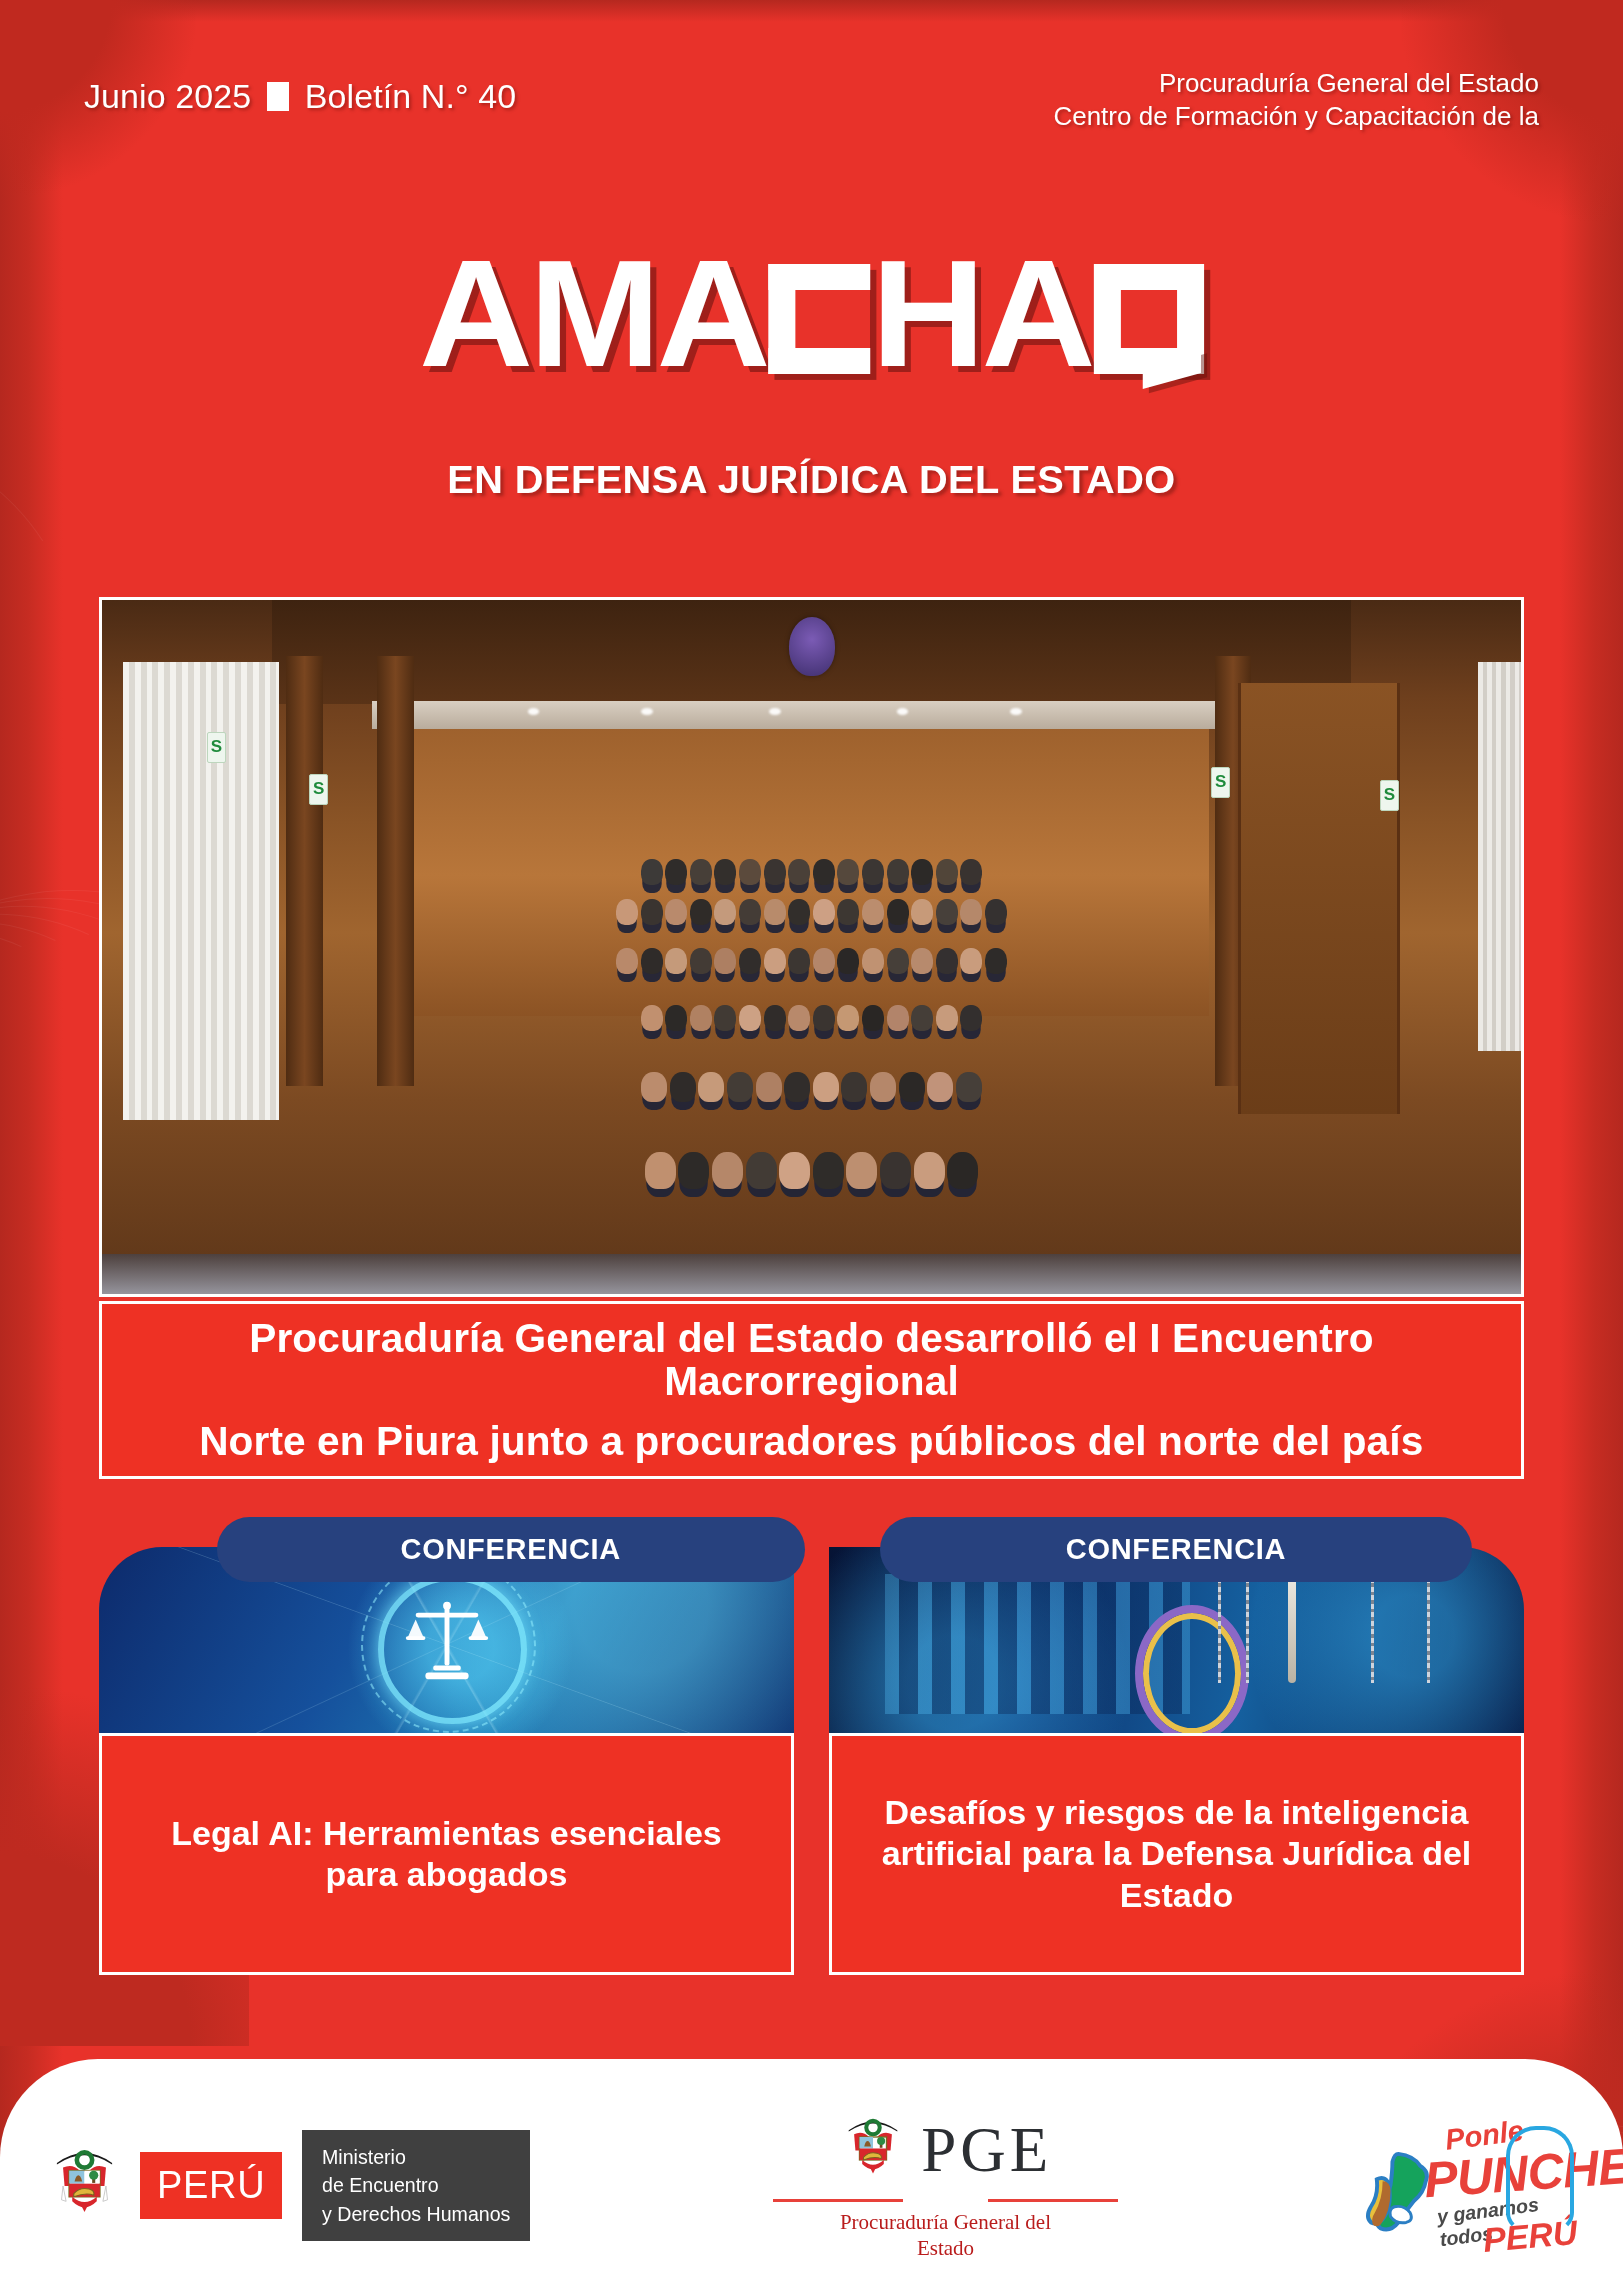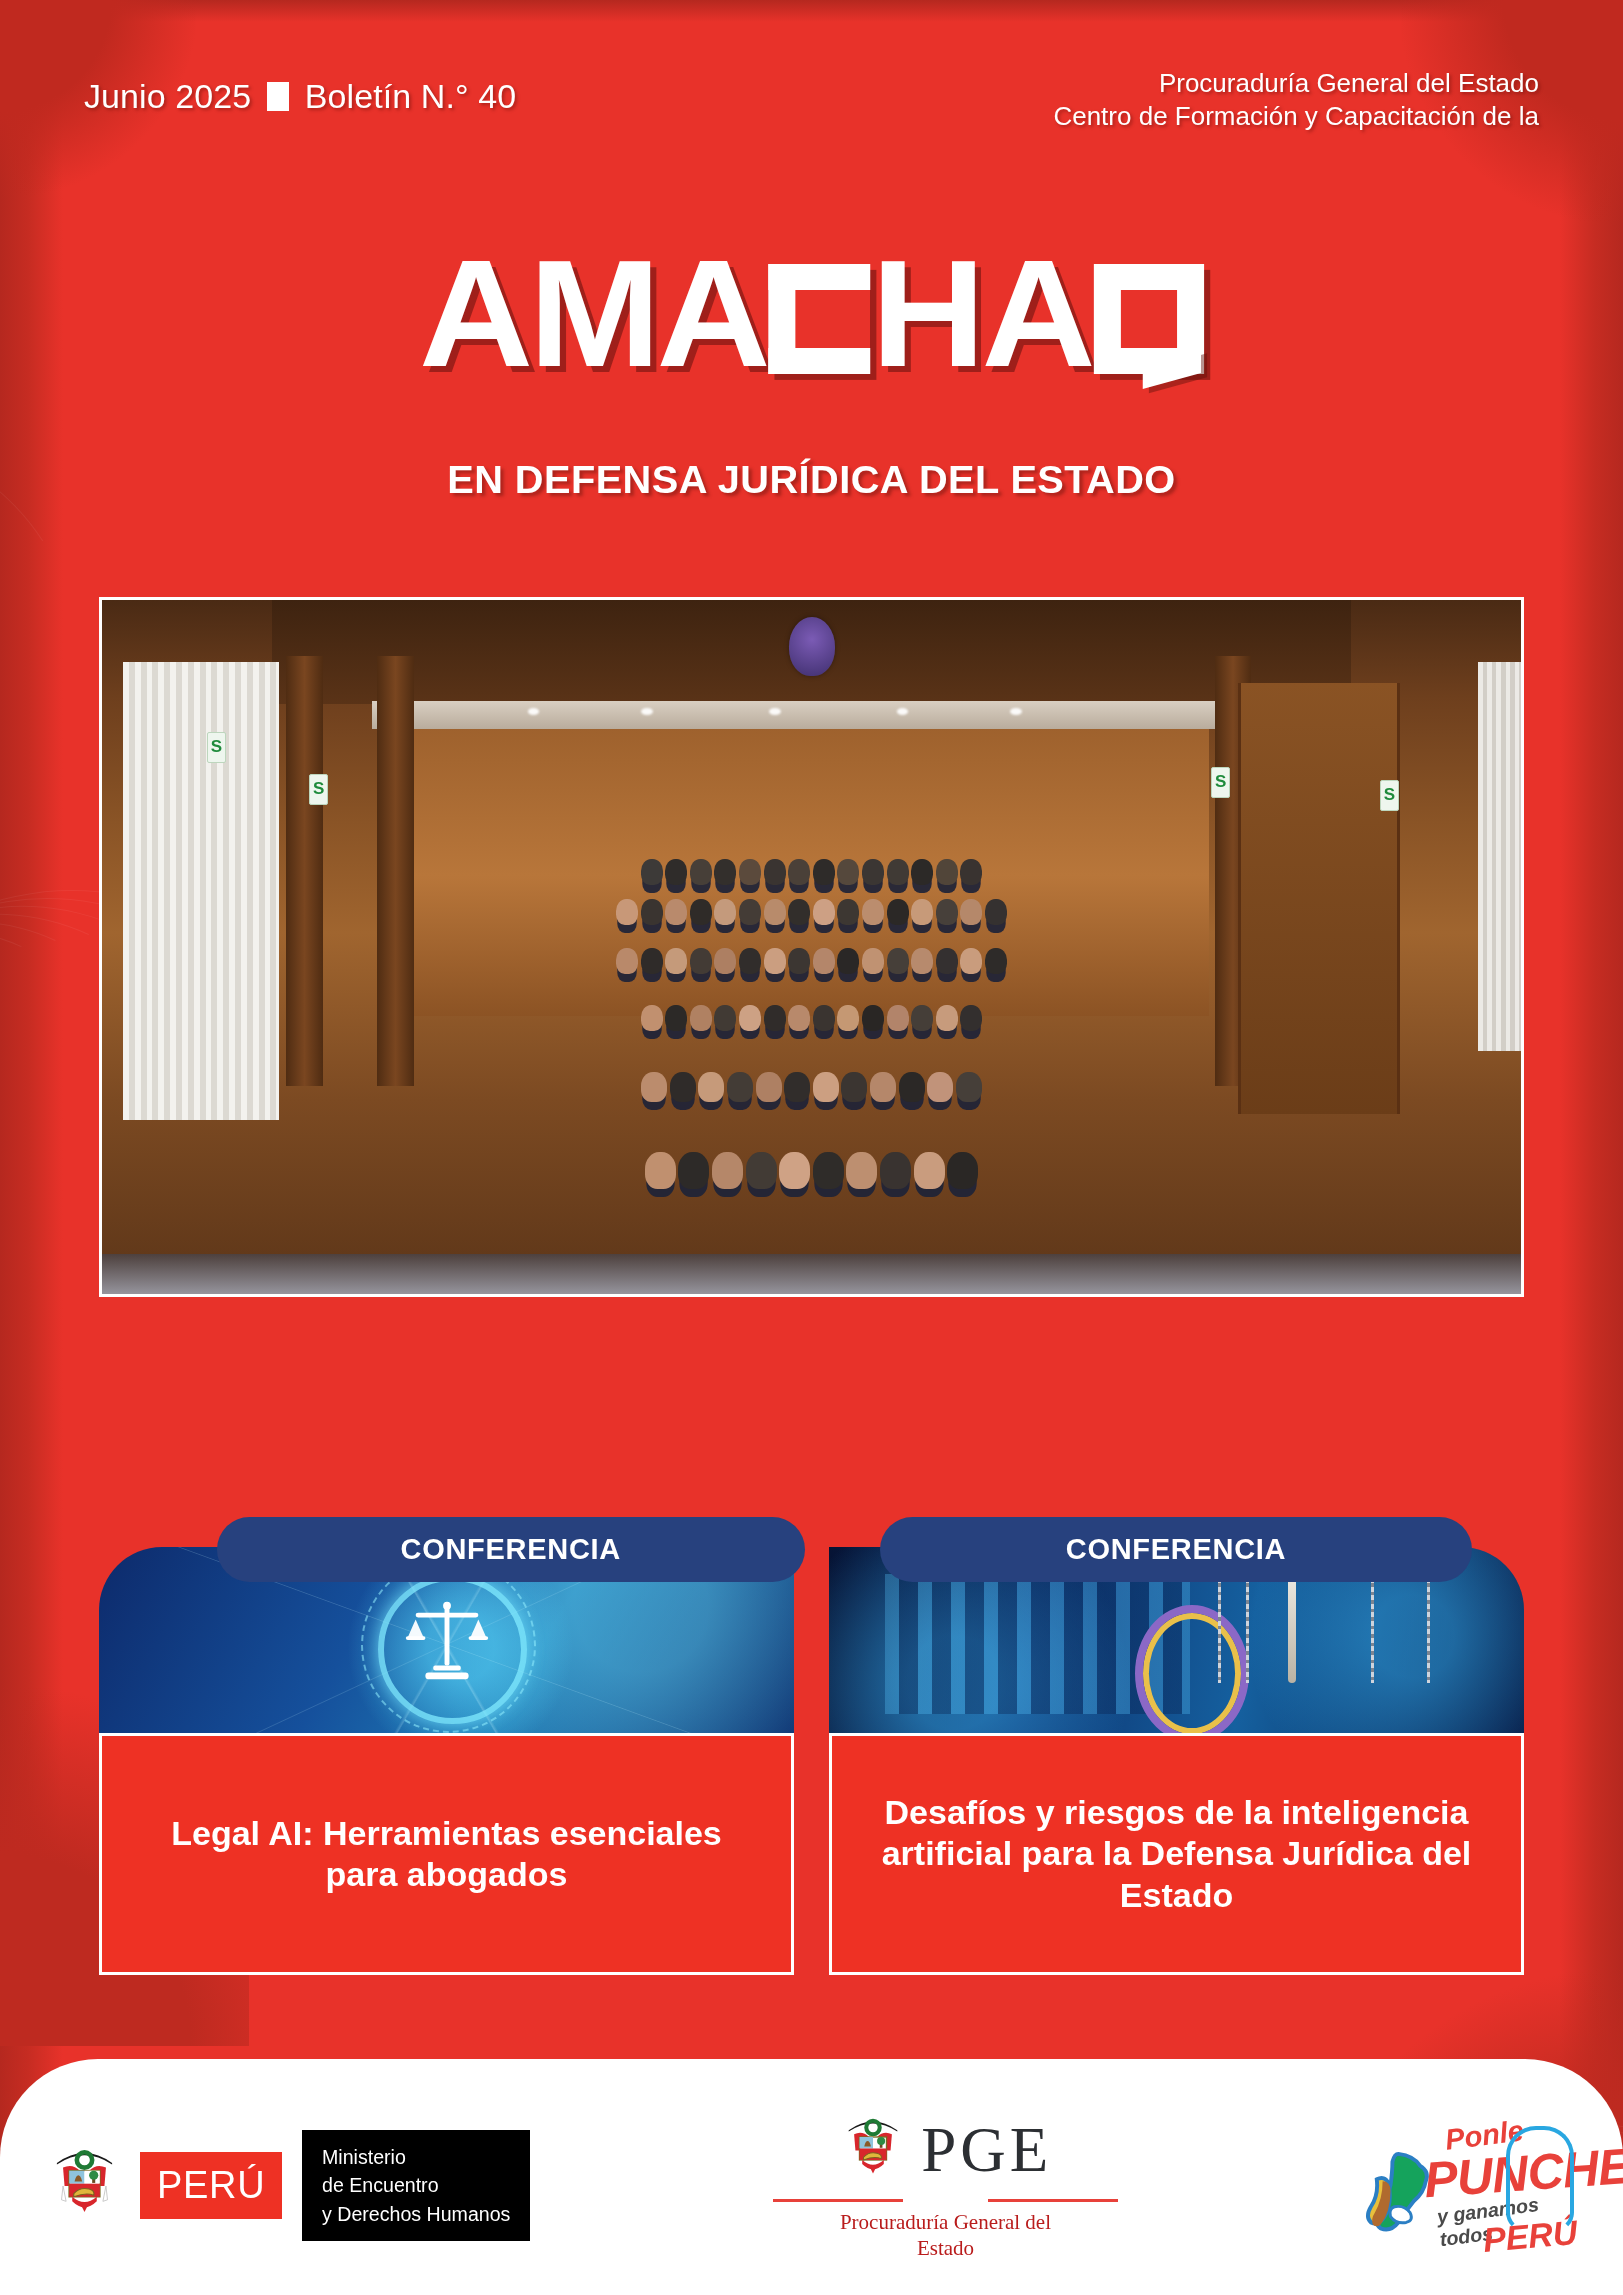--- a/index.html
+++ b/index.html
@@ -179,21 +179,21 @@
   .footer{position:absolute;left:0;bottom:0;width:100%;height:236px;background:#fff;
     border-top-left-radius:98px;border-top-right-radius:98px;}
   .footer-inner{position:absolute;inset:0;display:flex;align-items:center;
     justify-content:space-between;padding:23.6px 46px 6.5px 46px;box-sizing:border-box;}
 
   
   .minjus{display:flex;align-items:center;gap:17px;}
   .shield{width:77px;height:92px;position:relative;}
   .minjus .peru{background:#EE3124;color:#fff;font-size:38px;
     padding:11.8px 17px;letter-spacing:0.7px;}
-  .minjus .mingrey{background:#000000;color:#fff;font-size:19.6px;line-height:1.45;
+  .minjus .mingrey{background:#404040;color:#fff;font-size:19.6px;line-height:1.45;
     padding:13px 19.6px;border-left:3.3px solid #fff;}
 
   
   .pge{display:flex;flex-direction:column;align-items:center;gap:1.3px;}
   .pge-top{display:flex;align-items:center;gap:14.4px;}
   .pge-word{font-family:"Liberation Serif", serif;font-size:63px;color:#2c2f33;
     letter-spacing:3.9px;line-height:1;}
   .pge-rules{display:flex;gap:85px;margin:6.5px 0 5.2px 0;}
   .pge-rules span{display:block;width:130px;height:3.3px;background:#E8413A;}
   .pge-sub{font-family:"Liberation Serif", serif;font-size:21px;color:#b91c1c;
@@ -389,20 +389,24 @@
         <span class="head" style="background:#2f2c29;width:31px;height:37px"></span>
         <span class="head" style="background:#bd8f70;width:31px;height:37px"></span>
         <span class="head" style="background:#393330;width:31px;height:37px"></span>
         <span class="head" style="background:#c99c7e;width:31px;height:37px"></span>
         <span class="head" style="background:#2a2725;width:31px;height:37px"></span>
       </div>
       <div class="floor"></div>
     </div>
   </div>
 
+  <div class="headline">
+    <div>Procuraduría General del Estado desarrolló el I Encuentro Macrorregional</div>
+    <div>Norte en Piura junto a procuradores públicos del norte del país</div>
+  </div>
 
   <div class="cards">
 
     <div class="card left">
       <div class="thumb">
         <div class="art ai-scale">
           <div class="net"></div>
           <div class="ring2"></div>
           <div class="ring"></div>
           <svg class="scale-icon" width="98" height="98" viewBox="0 0 100 100">

